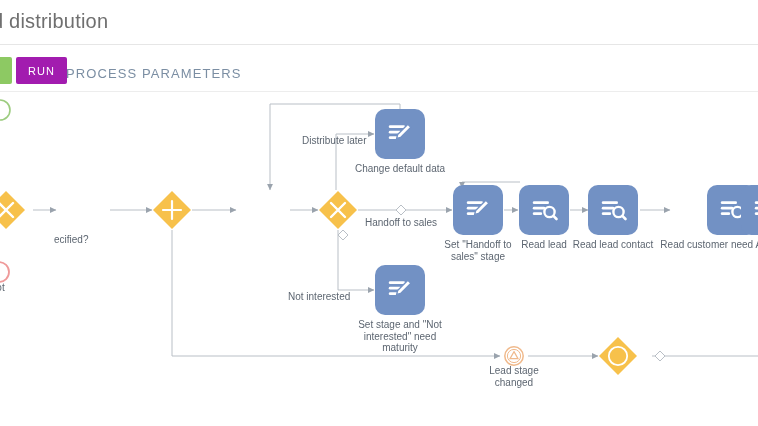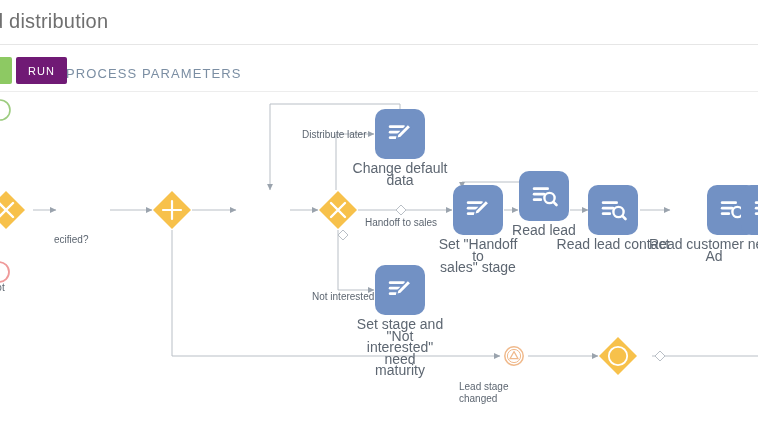--- a/index.html
+++ b/index.html
@@ -21,21 +21,21 @@
     position:absolute;left:0;top:44px;width:758px;height:1px;
     background:#e6e6e6;
   }
   .toolbar{position:absolute;left:0;top:57px;height:27px;width:758px;}
   .btn-green{
     position:absolute;left:-12px;top:0;width:24px;height:27px;
     background:#8dc963;border-radius:2px;
   }
   .btn-run{
     position:absolute;left:16px;top:0;height:27px;min-width:48px;
-    background:#701a75;border-radius:2px;color:#fff;
+    background:#a21caf;border-radius:2px;color:#fff;
     font-size:11px;letter-spacing:1.1px;
     display:flex;align-items:center;justify-content:center;
     padding:0 12px;box-sizing:border-box;
     cursor:pointer;user-select:none;
   }
   .link-params{
     position:absolute;left:66px;top:3px;height:27px;
     display:flex;align-items:center;
     color:#7b8ea3;font-size:13px;letter-spacing:1.1px;
     cursor:pointer;white-space:nowrap;
@@ -51,40 +51,40 @@
   .node{position:absolute;}
   .tile{
     width:50px;height:50px;border-radius:10px;
     display:flex;align-items:center;justify-content:center;
     box-sizing:border-box;
   }
   .tile.blue{background:#7291c4;}
   .tile.purple{background:#9d7cc2;}
   .node-label{
     position:absolute;top:54px;left:50%;transform:translateX(-50%);
-    font-size:14px;color:#5d6671;text-align:center;line-height:11.5px;
+    font-size:10px;color:#5d6671;text-align:center;line-height:11.5px;
     white-space:pre-line;width:120px;
   }
   .node-label.wide{width:150px;}
   .gw{
     width:40px;height:40px;
     display:flex;align-items:center;justify-content:center;
   }
   .gw-label{
     position:absolute;top:28px;left:50%;transform:translateX(-50%);
     font-size:10px;color:#5d6671;text-align:center;line-height:11.5px;
     white-space:pre-line;width:130px;margin-left:36px;
   }
   .edge-label{
     position:absolute;font-size:10px;color:#5d6671;
     white-space:nowrap;line-height:11px;
   }
   .evt-label{
-    position:absolute;top:36px;left:50%;transform:translateX(-50%);
-    font-size:10px;color:#5d6671;line-height:11.5px;
+    position:absolute;top:20px;left:50%;transform:translateX(-50%);
+    font-size:10px;color:#5d6671;text-align:center;line-height:11.5px;
     white-space:pre-line;width:110px;
   }
 </style>
 </head>
 <body>
 
 <div id="app">
 
   <div class="page-title">d distribution</div>
   <div class="title-rule"></div>
@@ -183,23 +183,23 @@
 
     <div class="node" style="left:318px;top:98px;">
       <div class="gw">
         <svg width="40" height="40" viewBox="0 0 40 40">
           <path d="M20,1 L39,20 L20,39 L1,20 z" fill="#f7c14b"></path>
           <path d="M13,13 L27,27 M27,13 L13,27" stroke="#fff" stroke-width="2.4" stroke-linecap="round"></path>
         </svg>
       </div>
     </div>
 
-    <div class="edge-label" style="left:302px;top:37px;text-align:right;">Distribute later</div>
+    <div class="edge-label" style="left:302px;top:43px;text-align:right;">Distribute later</div>
     <div class="edge-label" style="left:365px;top:125px;">Handoff to sales</div>
-    <div class="edge-label" style="left:312px;top:199px;">Not interested</div>
+    <div class="edge-label" style="left:288px;top:199px;">Not interested</div>
 
     <div class="node" style="left:375px;top:17px;">
       <div class="tile blue">
         <svg width="30" height="30" viewBox="0 0 24 24">
           <g fill="#ffffff">
             <rect x="3" y="5" width="13" height="2.2" rx="1.1"></rect>
             <rect x="3" y="9.4" width="10" height="2.2" rx="1.1"></rect>
             <rect x="3" y="13.8" width="7.5" height="2.2" rx="1.1"></rect>
           </g>
           <path d="M18.3 4.2 l2.4 2.4 -8.2 8.2 -3.2 .8 .8-3.2z" fill="#ffffff" stroke="#7291c4" stroke-width="1.1"></path>
@@ -216,21 +216,21 @@
             <rect x="3" y="9.4" width="10" height="2.2" rx="1.1"></rect>
             <rect x="3" y="13.8" width="7.5" height="2.2" rx="1.1"></rect>
           </g>
           <path d="M18.3 4.2 l2.4 2.4 -8.2 8.2 -3.2 .8 .8-3.2z" fill="#ffffff" stroke="#7291c4" stroke-width="1.1"></path>
         </svg>
       </div>
       <div class="node-label" style="width:86px;">Set "Handoff to
 sales" stage</div>
     </div>
 
-    <div class="node" style="left:519px;top:79px;">
+    <div class="node" style="left:519px;top:93px;">
       <div class="tile blue">
         <svg width="30" height="30" viewBox="0 0 24 24">
           <g fill="#ffffff">
             <rect x="3" y="5" width="13" height="2.2" rx="1.1"></rect>
             <rect x="3" y="9.4" width="10" height="2.2" rx="1.1"></rect>
             <rect x="3" y="13.8" width="7.5" height="2.2" rx="1.1"></rect>
           </g>
           <circle cx="16.4" cy="13.6" r="4.1" fill="none" stroke="#ffffff" stroke-width="1.9"></circle>
           <path d="M19.5 16.7 L22 19.2" stroke="#ffffff" stroke-width="2.1" stroke-linecap="round"></path>
         </svg>

